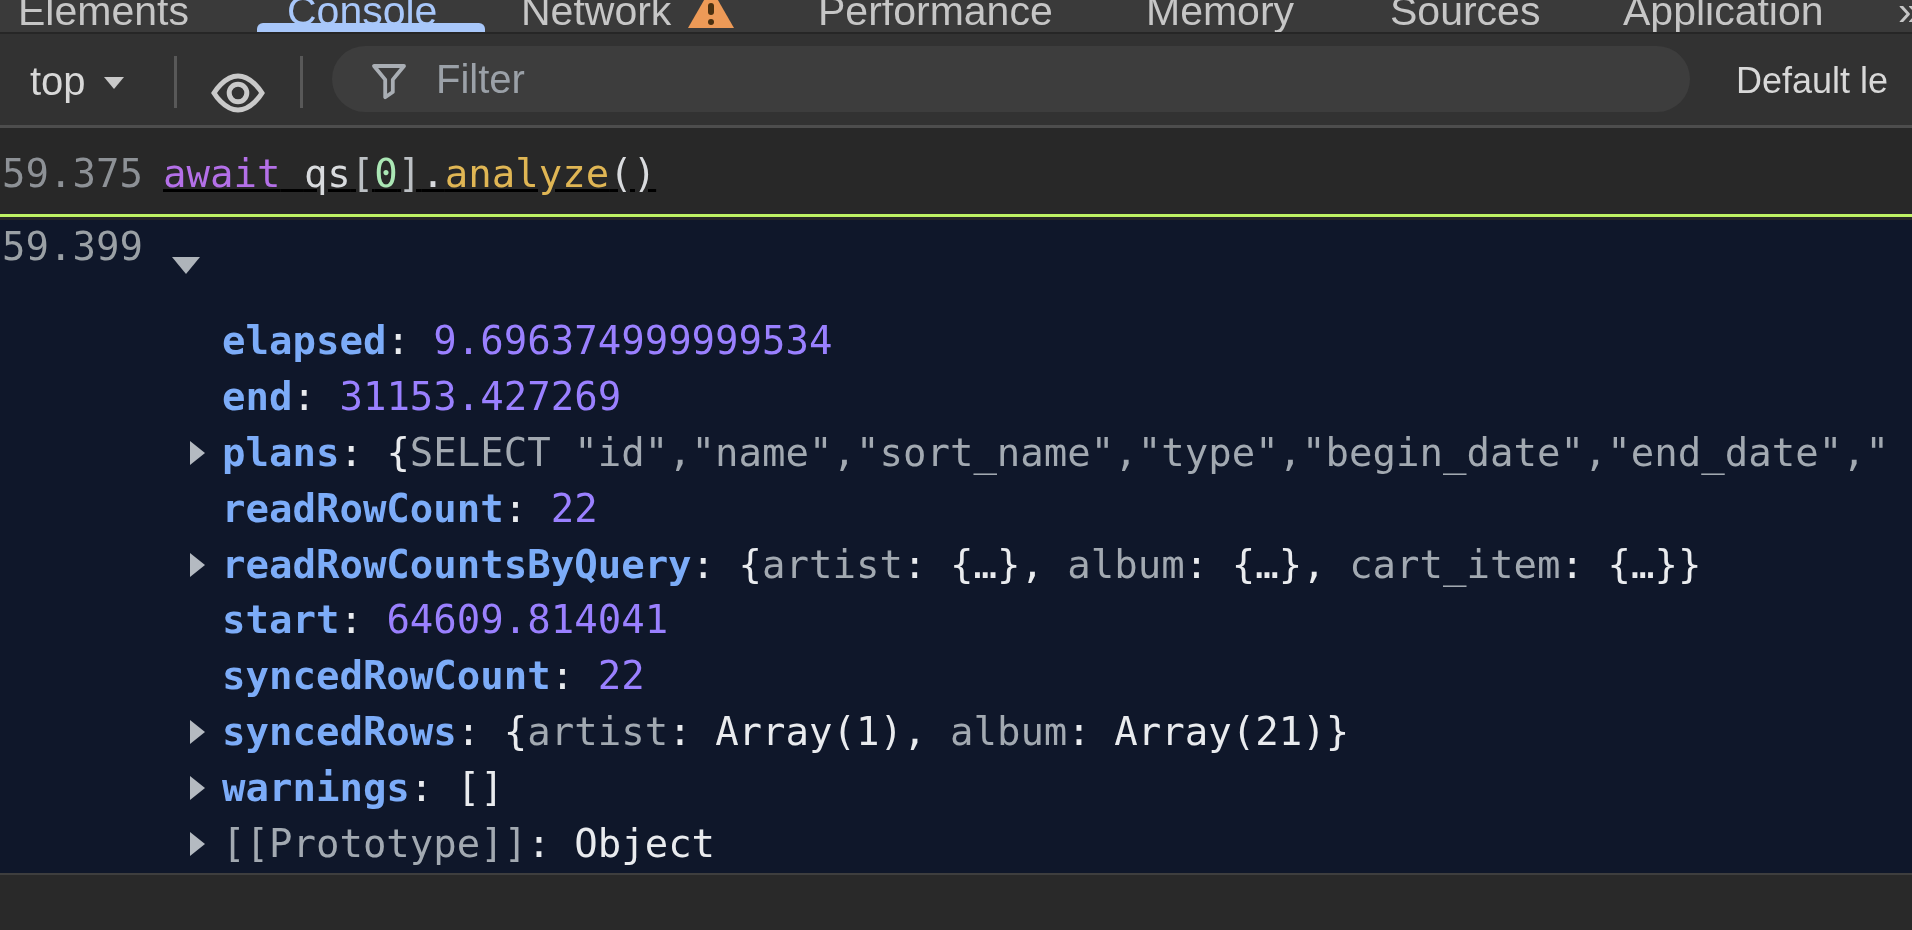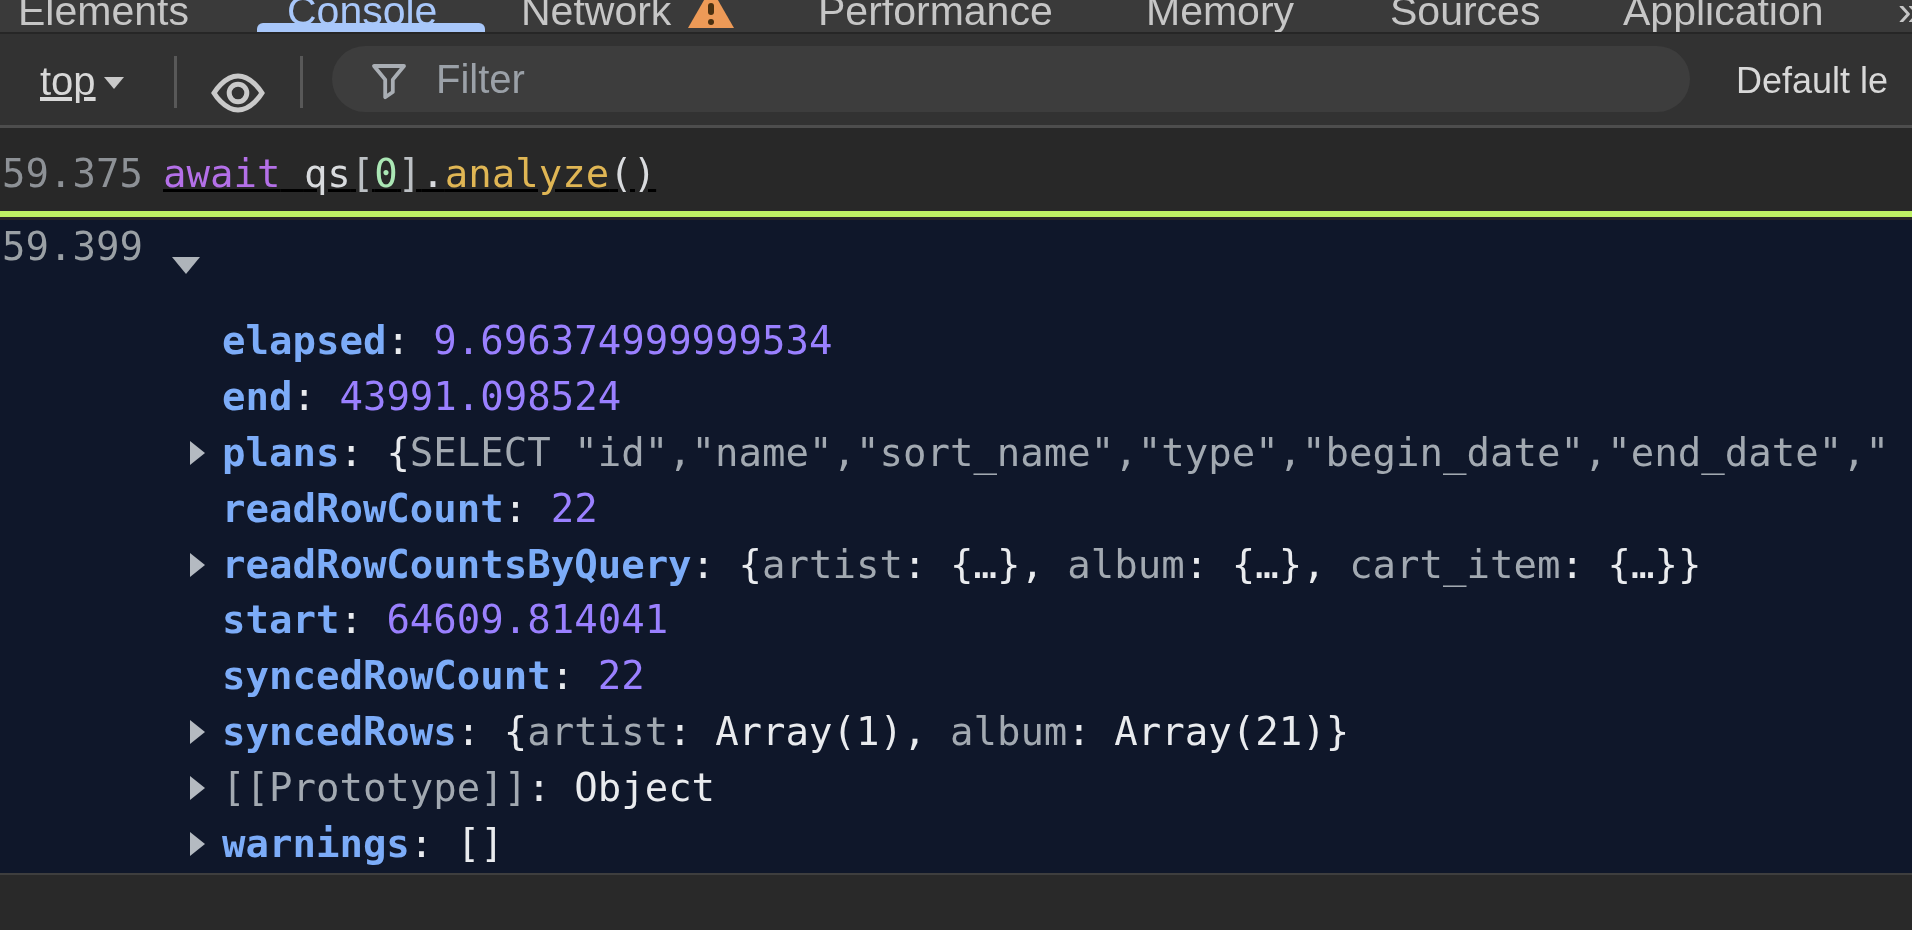--- a/index.html
+++ b/index.html
@@ -21,39 +21,39 @@
   .warn-bang { position:absolute; left:20px; top:15px; width:6px; height:12px;
                background:#4a3010; border-radius:3px; }
   .warn-dot  { position:absolute; left:20px; top:31px; width:6px; height:6px;
                background:#4a3010; border-radius:50%; }
   .overflow-chevron { position:absolute; left:1898px; top:-13px; line-height:48px;
                       font-size:41px; color:#c6c6c6; }
 
   
   .toolbar { position:absolute; top:34px; left:0; width:1912px; height:94px;
              background:#323232; border-bottom:3px solid #4d4d4d; }
-  .ctx-label { position:absolute; left:40px; top:0; line-height:94px; font-size:40px; color:#d8d8d8;text-decoration:underline; }
+  .ctx-label { position:absolute; left:30px; top:0; line-height:94px; font-size:40px; color:#d8d8d8; }
   .ctx-caret { position:absolute; left:104px; top:43px; width:0; height:0;
                border-left:10px solid transparent; border-right:10px solid transparent;
                border-top:12px solid #c9c9c9; }
   .vdivider { position:absolute; top:22px; width:3px; height:52px; background:#585858; }
   .eye { position:absolute; left:206px; top:35px; }
   .pill { position:absolute; left:332px; top:12px; width:1358px; height:66px;
           background:#3d3d3d; border-radius:33px; }
   .funnel { position:absolute; left:36px; top:13px; }
   .filter-input { position:absolute; left:104px; top:0; width:1200px; height:66px;
                   background:transparent; border:none; outline:none;
                   font-family:"Liberation Sans", sans-serif; font-size:40px; color:#22c55e; }
   .filter-input::placeholder { color:#9ba1a8; }
   .levels { position:absolute; left:1736px; top:0; line-height:94px; font-size:36px;
             color:#d8d8d8; white-space:nowrap; }
 
   
   .cmd-row { position:absolute; top:131px; left:0; width:1912px; height:86px;
-             background:#282828; border-bottom:6px solid #bef264; }
+             background:#282828; border-bottom:3px solid #bef264; }
   .cmd-ts   { position:absolute; left:2px; top:0; line-height:86px; color:#8d9196; white-space:pre; }
   .cmd-code { position:absolute; left:163px; top:0; line-height:86px; white-space:pre;text-decoration:underline; }
 
   
   .result { position:absolute; top:220px; left:0; width:1912px; height:653px; background:#0f172a; }
   .res-ts { position:absolute; left:2px; top:4px; line-height:45px; color:#9aa0a5; white-space:pre; }
   .obj-expander { position:absolute; left:172px; top:37px; width:0; height:0;
                   border-left:14px solid transparent; border-right:14px solid transparent;
                   border-top:17px solid #aeb4ba; cursor:pointer; }
   .preview-line { position:absolute; left:215px; right:0; height:45px; line-height:45px;
@@ -135,25 +135,25 @@
   <span class="res-ts mono">59.399</span>
   <div class="obj-expander"></div>
   <div class="preview-line pl1 mono">
     
   </div>
   <div class="preview-line pl2 mono">
     
   </div>
   <div id="props" class="props mono">
       <div class="prop-row"><span class="c-key">elapsed</span><span class="c-white">: </span><span><span class="c-purple">9.696374999999534</span></span></div>
-      <div class="prop-row"><span class="c-key">end</span><span class="c-white">: </span><span><span class="c-purple">43991.098524</span></span></div>
+      <div class="prop-row"><span class="c-key">end</span><span class="c-white">: </span><span><span class="c-purple">31153.427269</span></span></div>
       <div class="prop-row"><div class="prop-expander"></div><span class="c-key">plans</span><span class="c-white">: </span><span><span class="c-white">{</span><span class="c-gray">SELECT "id","name","sort_name","type","begin_date","end_date","</span></span></div>
       <div class="prop-row"><span class="c-key">readRowCount</span><span class="c-white">: </span><span><span class="c-purple">22</span></span></div>
       <div class="prop-row"><div class="prop-expander"></div><span class="c-key">readRowCountsByQuery</span><span class="c-white">: </span><span><span class="c-white">{</span><span class="c-gray">artist</span><span class="c-white">: </span><span class="c-white">{…}</span><span class="c-white">, </span><span class="c-gray">album</span><span class="c-white">: </span><span class="c-white">{…}</span><span class="c-white">, </span><span class="c-gray">cart_item</span><span class="c-white">: </span><span class="c-white">{…}}</span></span></div>
       <div class="prop-row"><span class="c-key">start</span><span class="c-white">: </span><span><span class="c-purple">64609.814041</span></span></div>
       <div class="prop-row"><span class="c-key">syncedRowCount</span><span class="c-white">: </span><span><span class="c-purple">22</span></span></div>
       <div class="prop-row"><div class="prop-expander"></div><span class="c-key">syncedRows</span><span class="c-white">: </span><span><span class="c-white">{</span><span class="c-gray">artist</span><span class="c-white">: </span><span class="c-white">Array(1)</span><span class="c-white">, </span><span class="c-gray">album</span><span class="c-white">: </span><span class="c-white">Array(21)}</span></span></div>
+      <div class="prop-row"><div class="prop-expander"></div><span class="c-key">warnings</span><span class="c-white">: </span><span><span class="c-white">[]</span></span></div>
       <div class="prop-row"><div class="prop-expander"></div><span class="c-internal">[[Prototype]]</span><span class="c-white">: </span><span><span class="c-white">Object</span></span></div>
-      <div class="prop-row"><div class="prop-expander"></div><span class="c-key">warnings</span><span class="c-white">: </span><span><span class="c-white">[]</span></span></div>
     </div>
 </div>
 
 <div class="bottom-strip"></div>
 
 </body></html>

